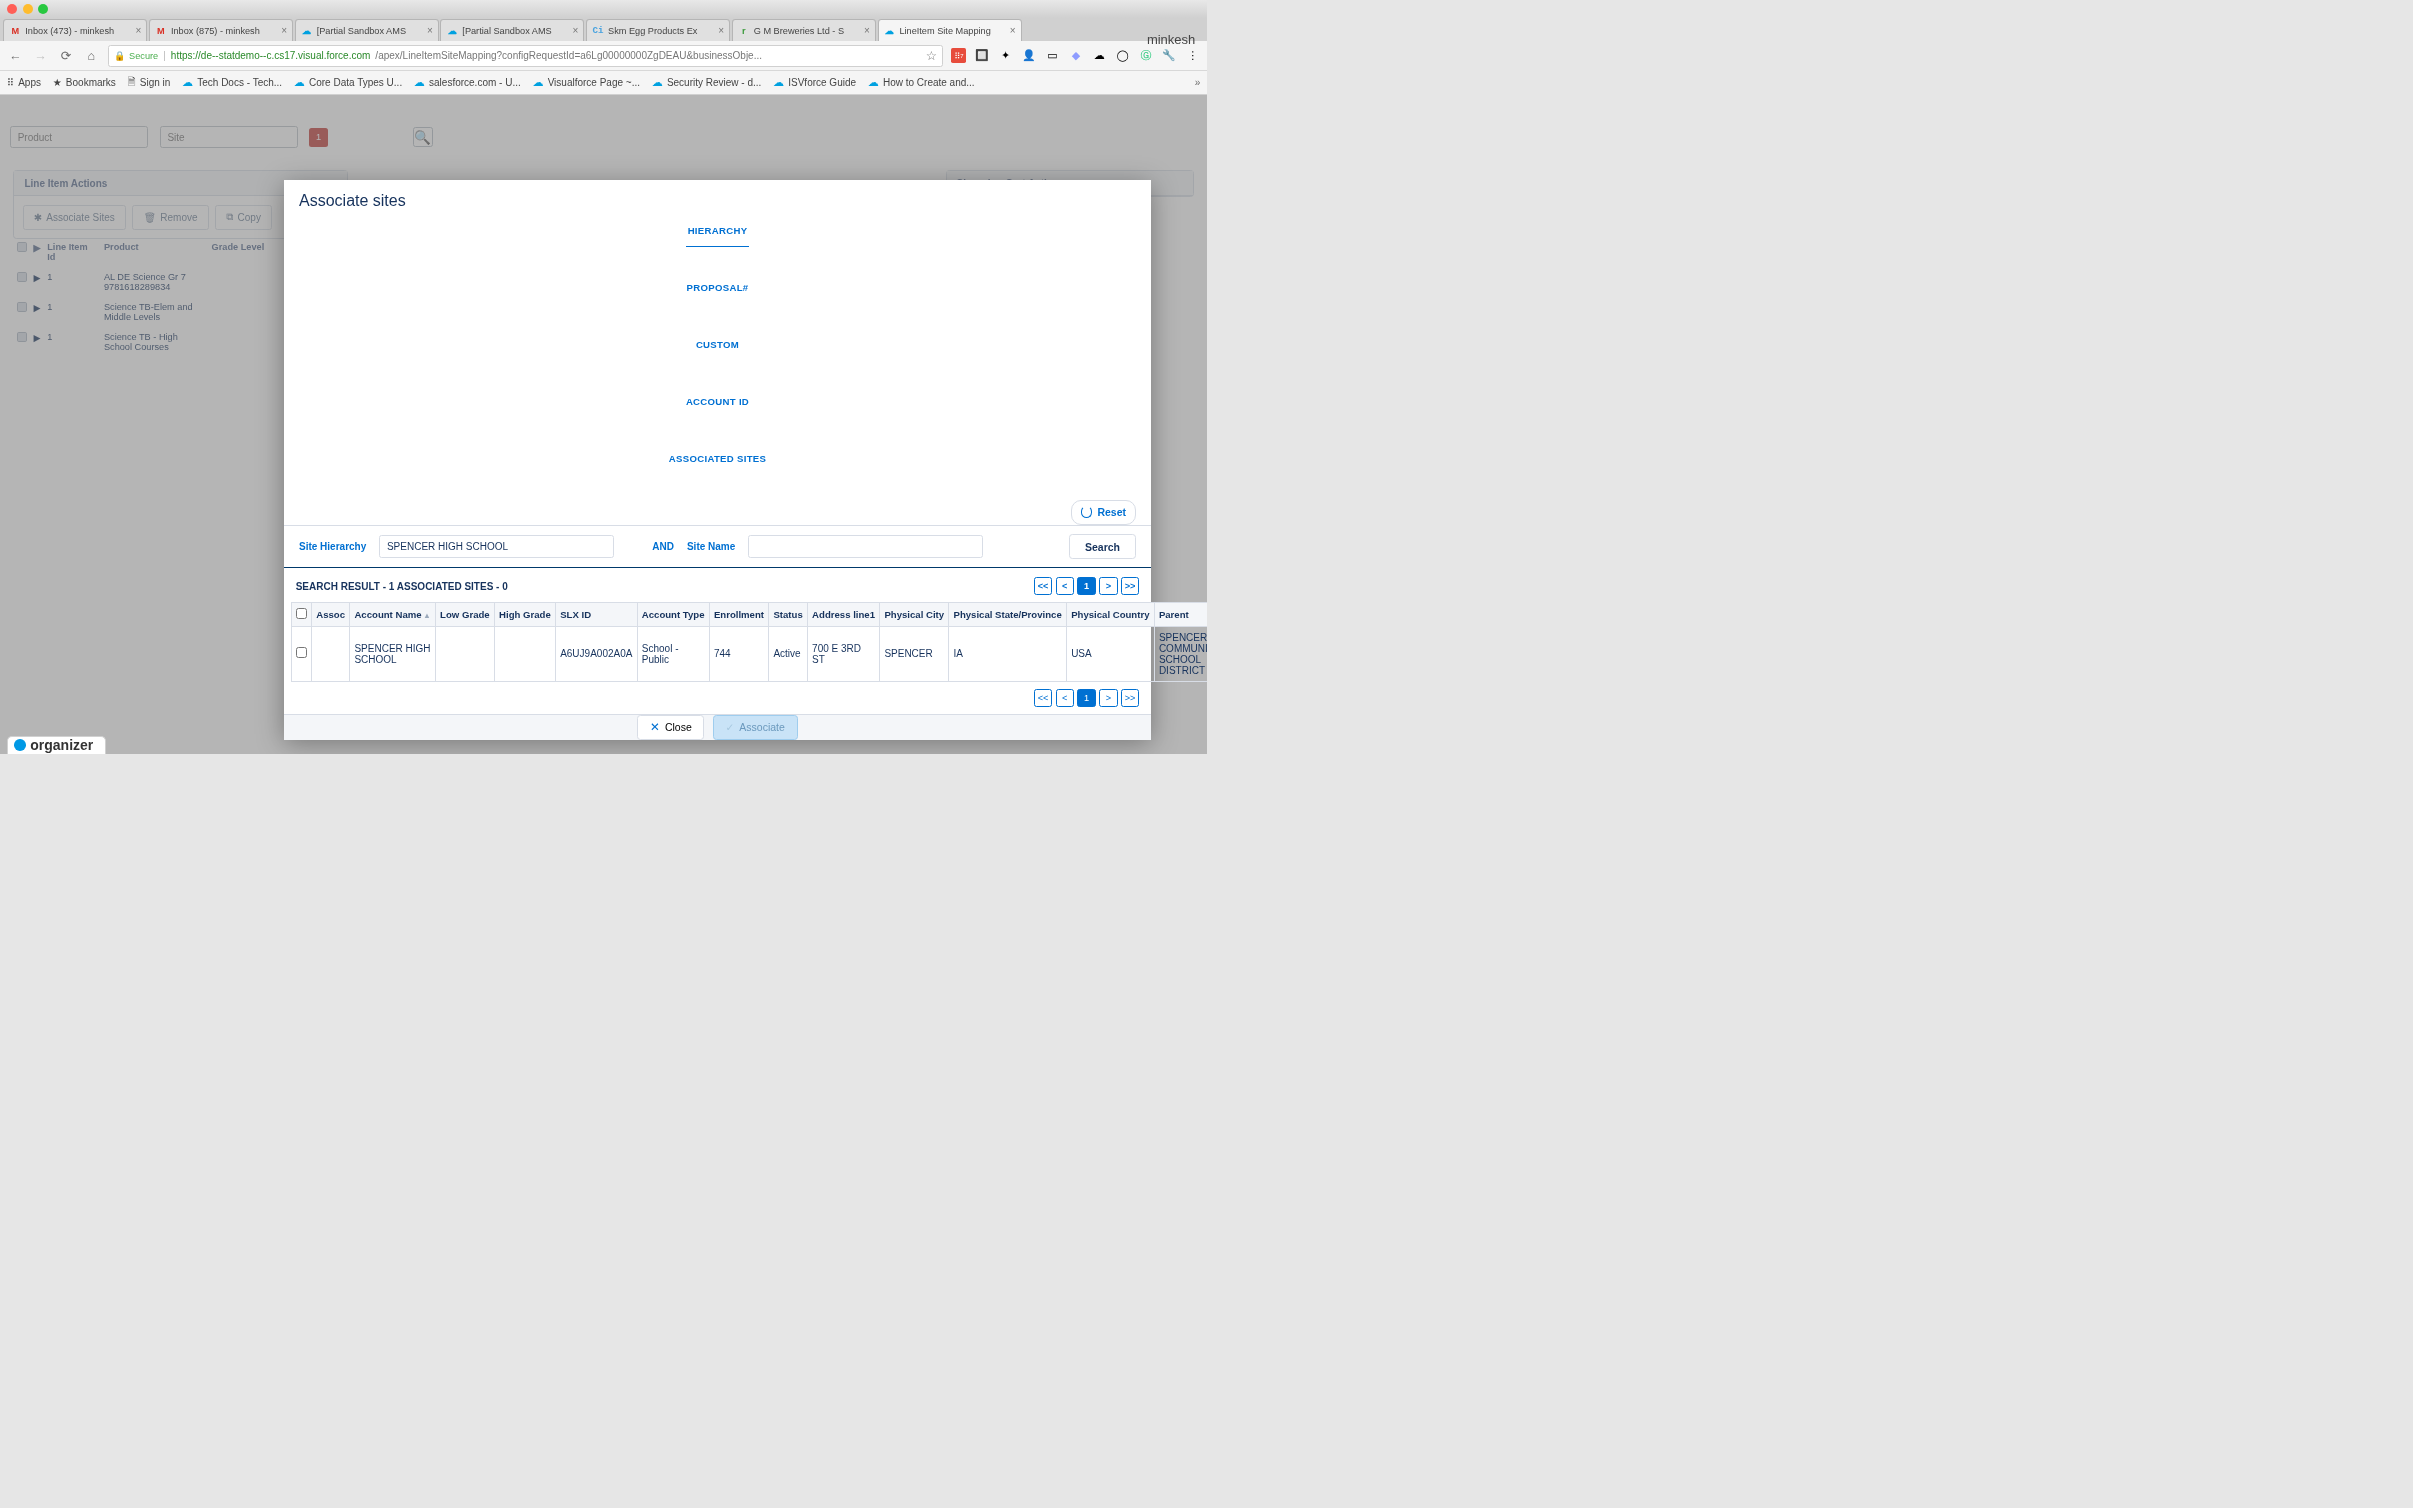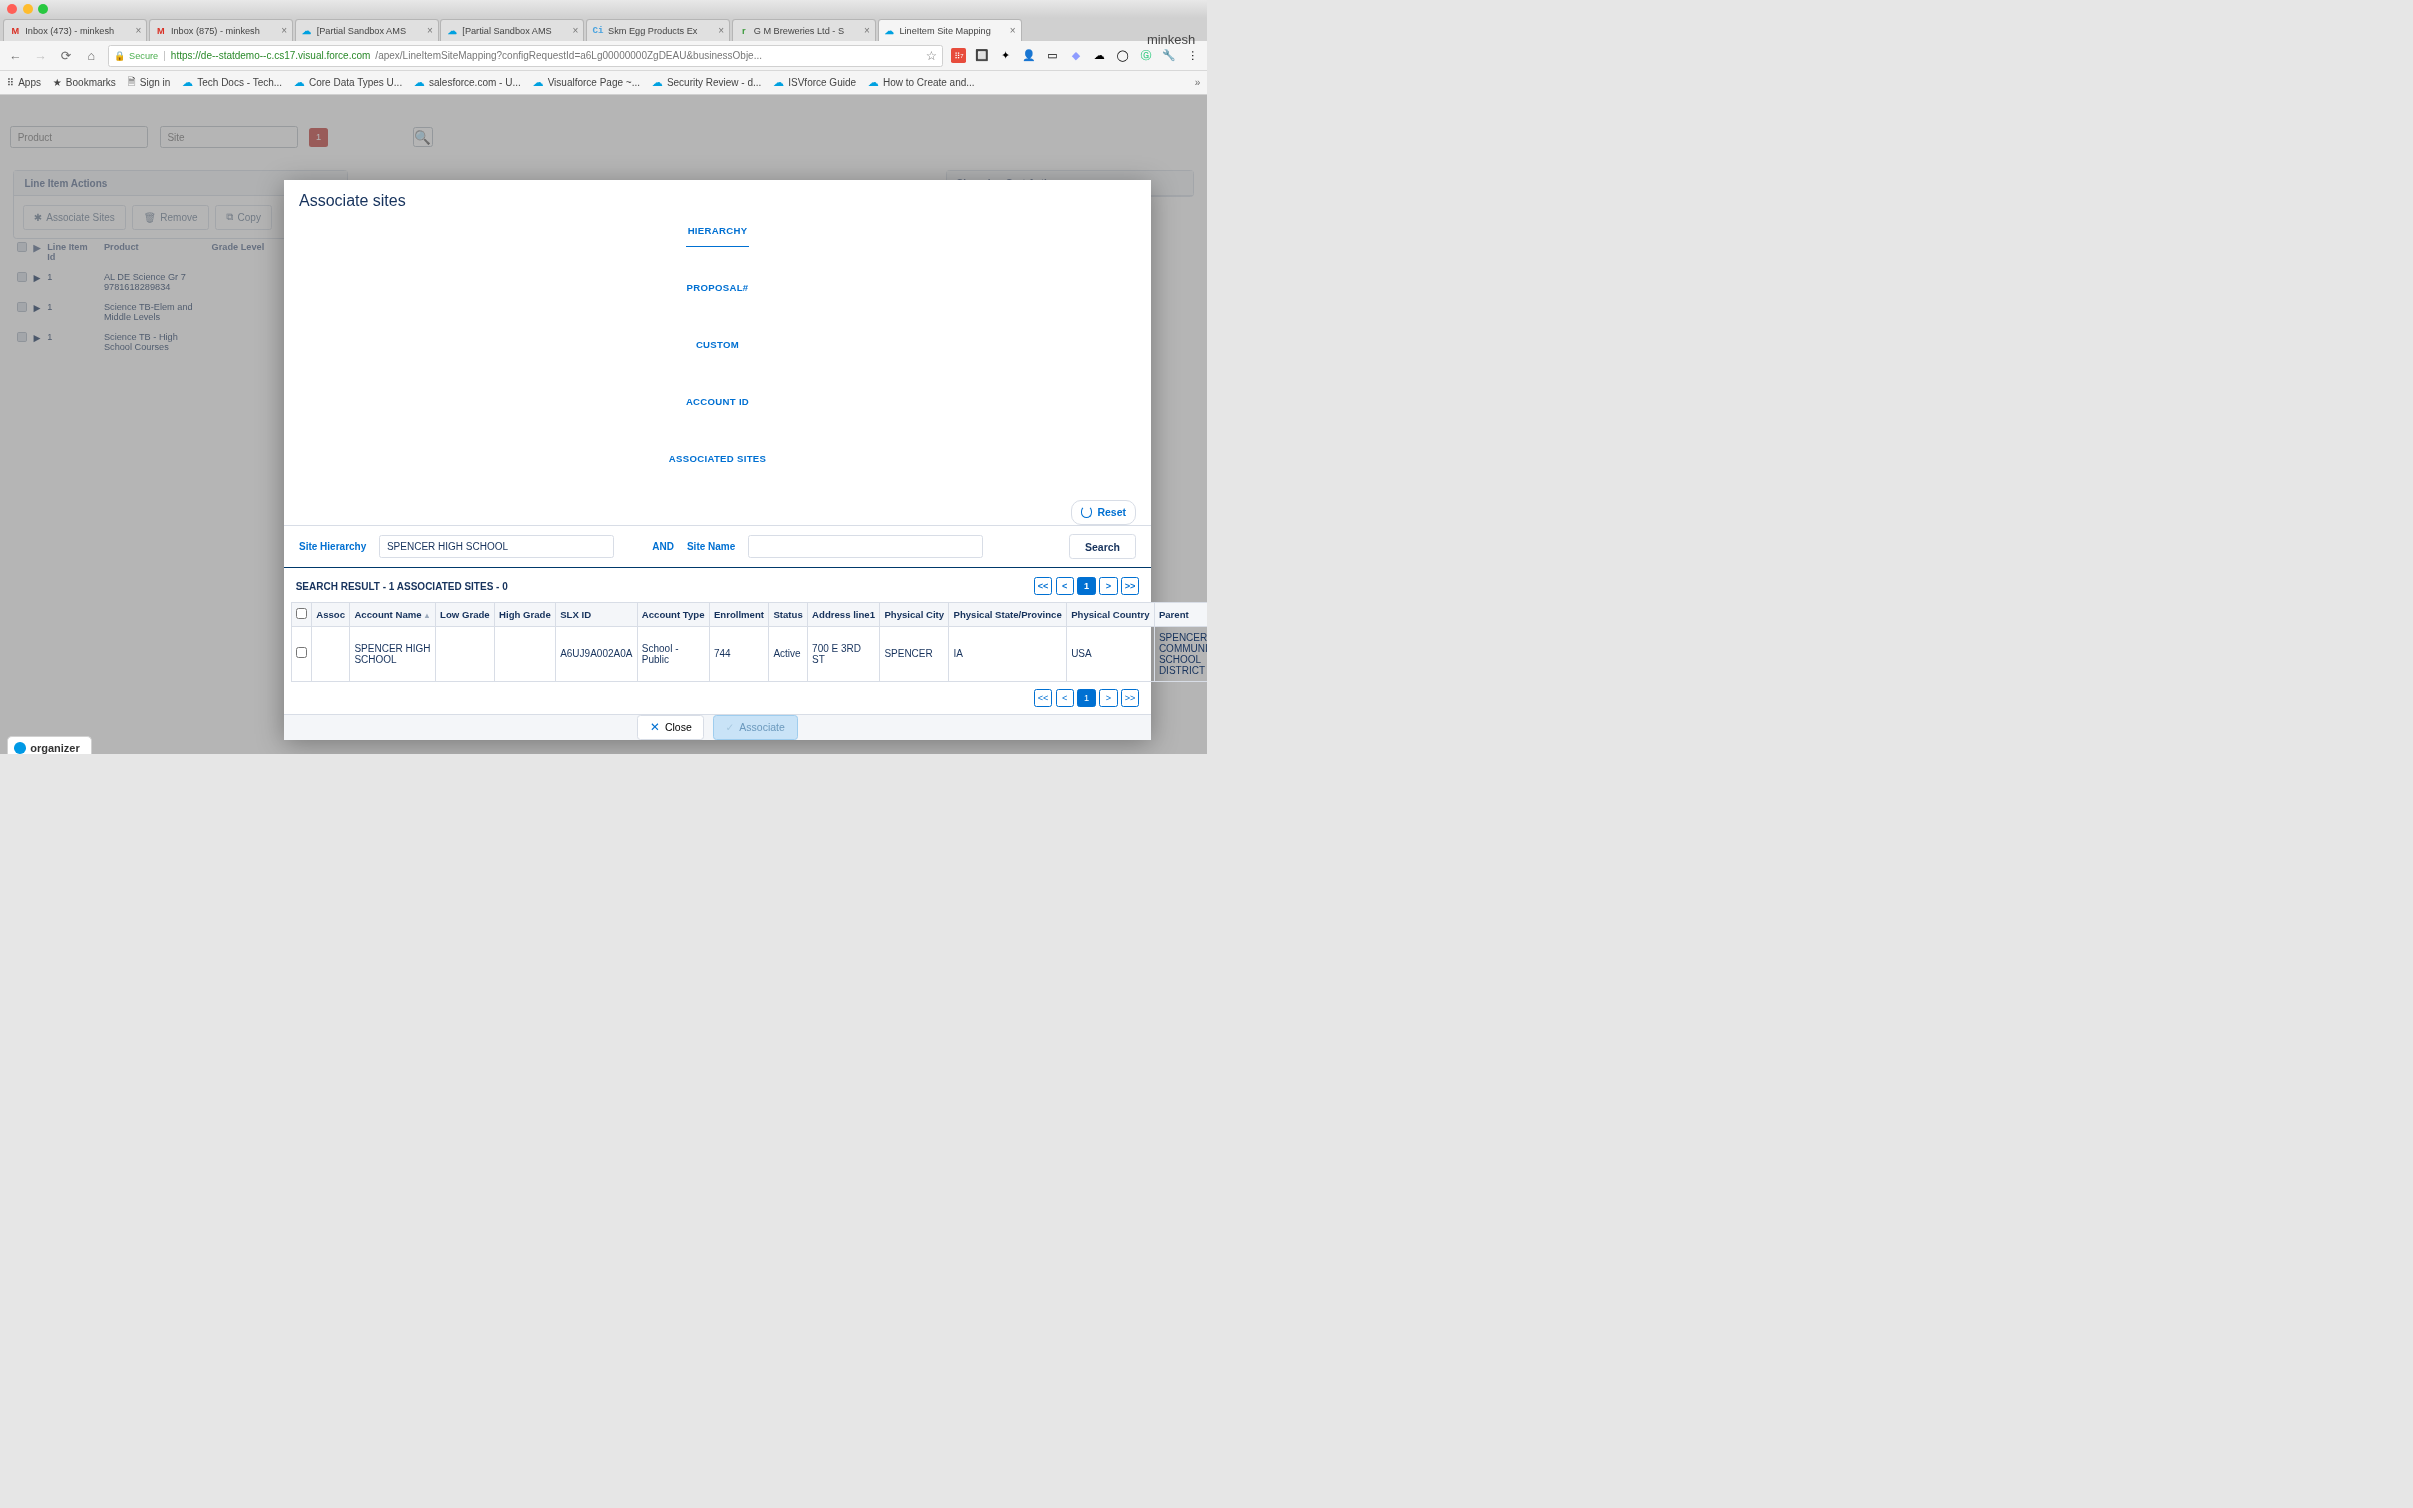--- a/index.html
+++ b/index.html
@@ -90,21 +90,21 @@
 .sort-arrow{ color:#9ba9bb; font-size:7.5px; margin-left:1.7px;}
 input[type=checkbox]{ width:11px; height:11px; }
 .pager-bottom{ display:flex; justify-content:flex-end; padding:6.7px 11.7px;}
 .modal-footer{ margin-top:auto; border-top:0.8px solid #d8dde6; height:37px; background:#f4f6f9; display:flex; align-items:center; justify-content:center; gap:8.4px;}
 .foot-btn{ height:25px; padding:0 11.7px; border:0.8px solid #d8dde6; border-radius:3.4px; background:#fff; display:flex; align-items:center; gap:5px; font-size:10.5px; cursor:pointer;}
 .foot-btn .x{ color:#0070d2; font-size:11.7px;}
 .foot-btn.primary{ background:#c9e3f7; border-color:#9fcdee; color:#6b99bd;}
 .foot-btn.primary .check{ color:#a7c8df;}
 
 
-.organizer{ position:absolute; left:6.7px; bottom:0; height:18.4px; padding:0 11.7px 0 6.7px; background:#fff; border:0.8px solid #d0d0d0; border-bottom:none; border-radius:5px 5px 0 0; display:flex; align-items:flex-end; gap:4.2px; font-size:11px; font-weight:bold; color:#333;}
+.organizer{ position:absolute; left:6.7px; bottom:0; height:18.4px; padding:0 11.7px 0 6.7px; background:#fff; border:0.8px solid #d0d0d0; border-bottom:none; border-radius:5px 5px 0 0; display:flex; align-items:center; gap:4.2px; font-size:14px; font-weight:bold; color:#333;}
 .org-badge{ width:11.7px; height:11.7px; border-radius:50%; background:#0099e5; display:inline-block;}
 </style>
 </head>
 <body>
 
 <div class="window-titlebar">
   <span class="traffic-light tl-red"></span>
   <span class="traffic-light tl-yellow"></span>
   <span class="traffic-light tl-green"></span>
 </div>

